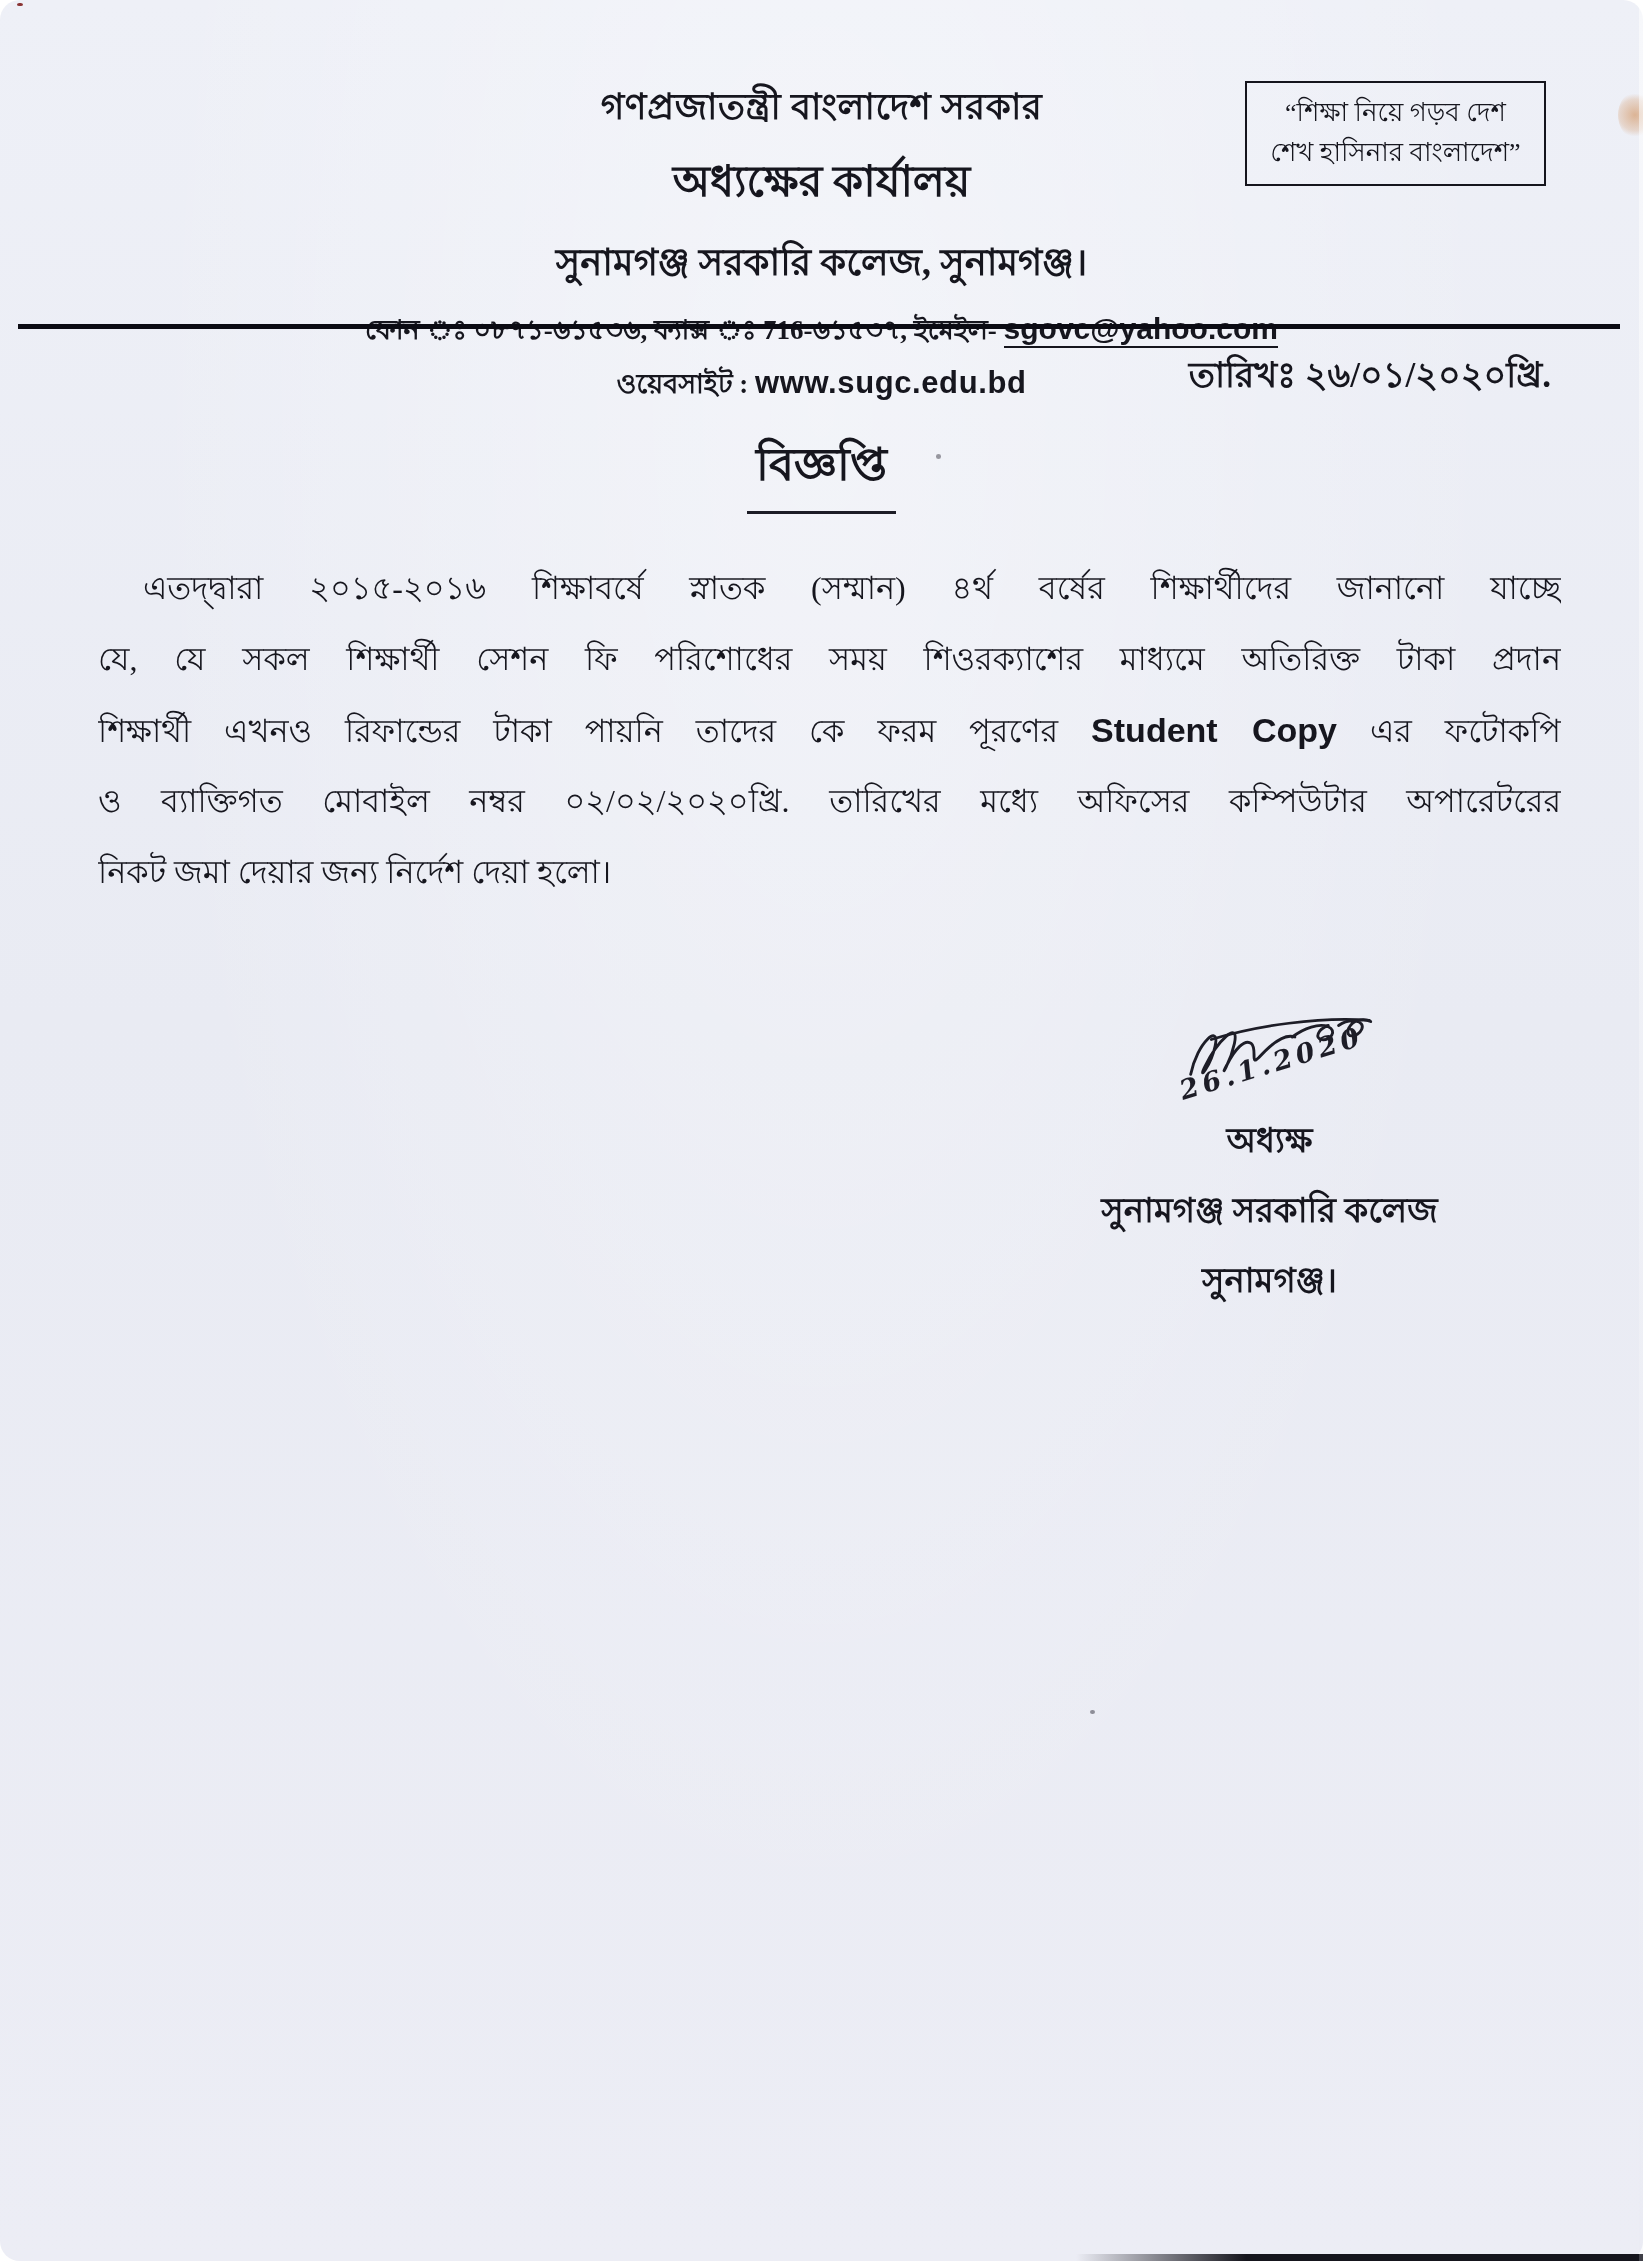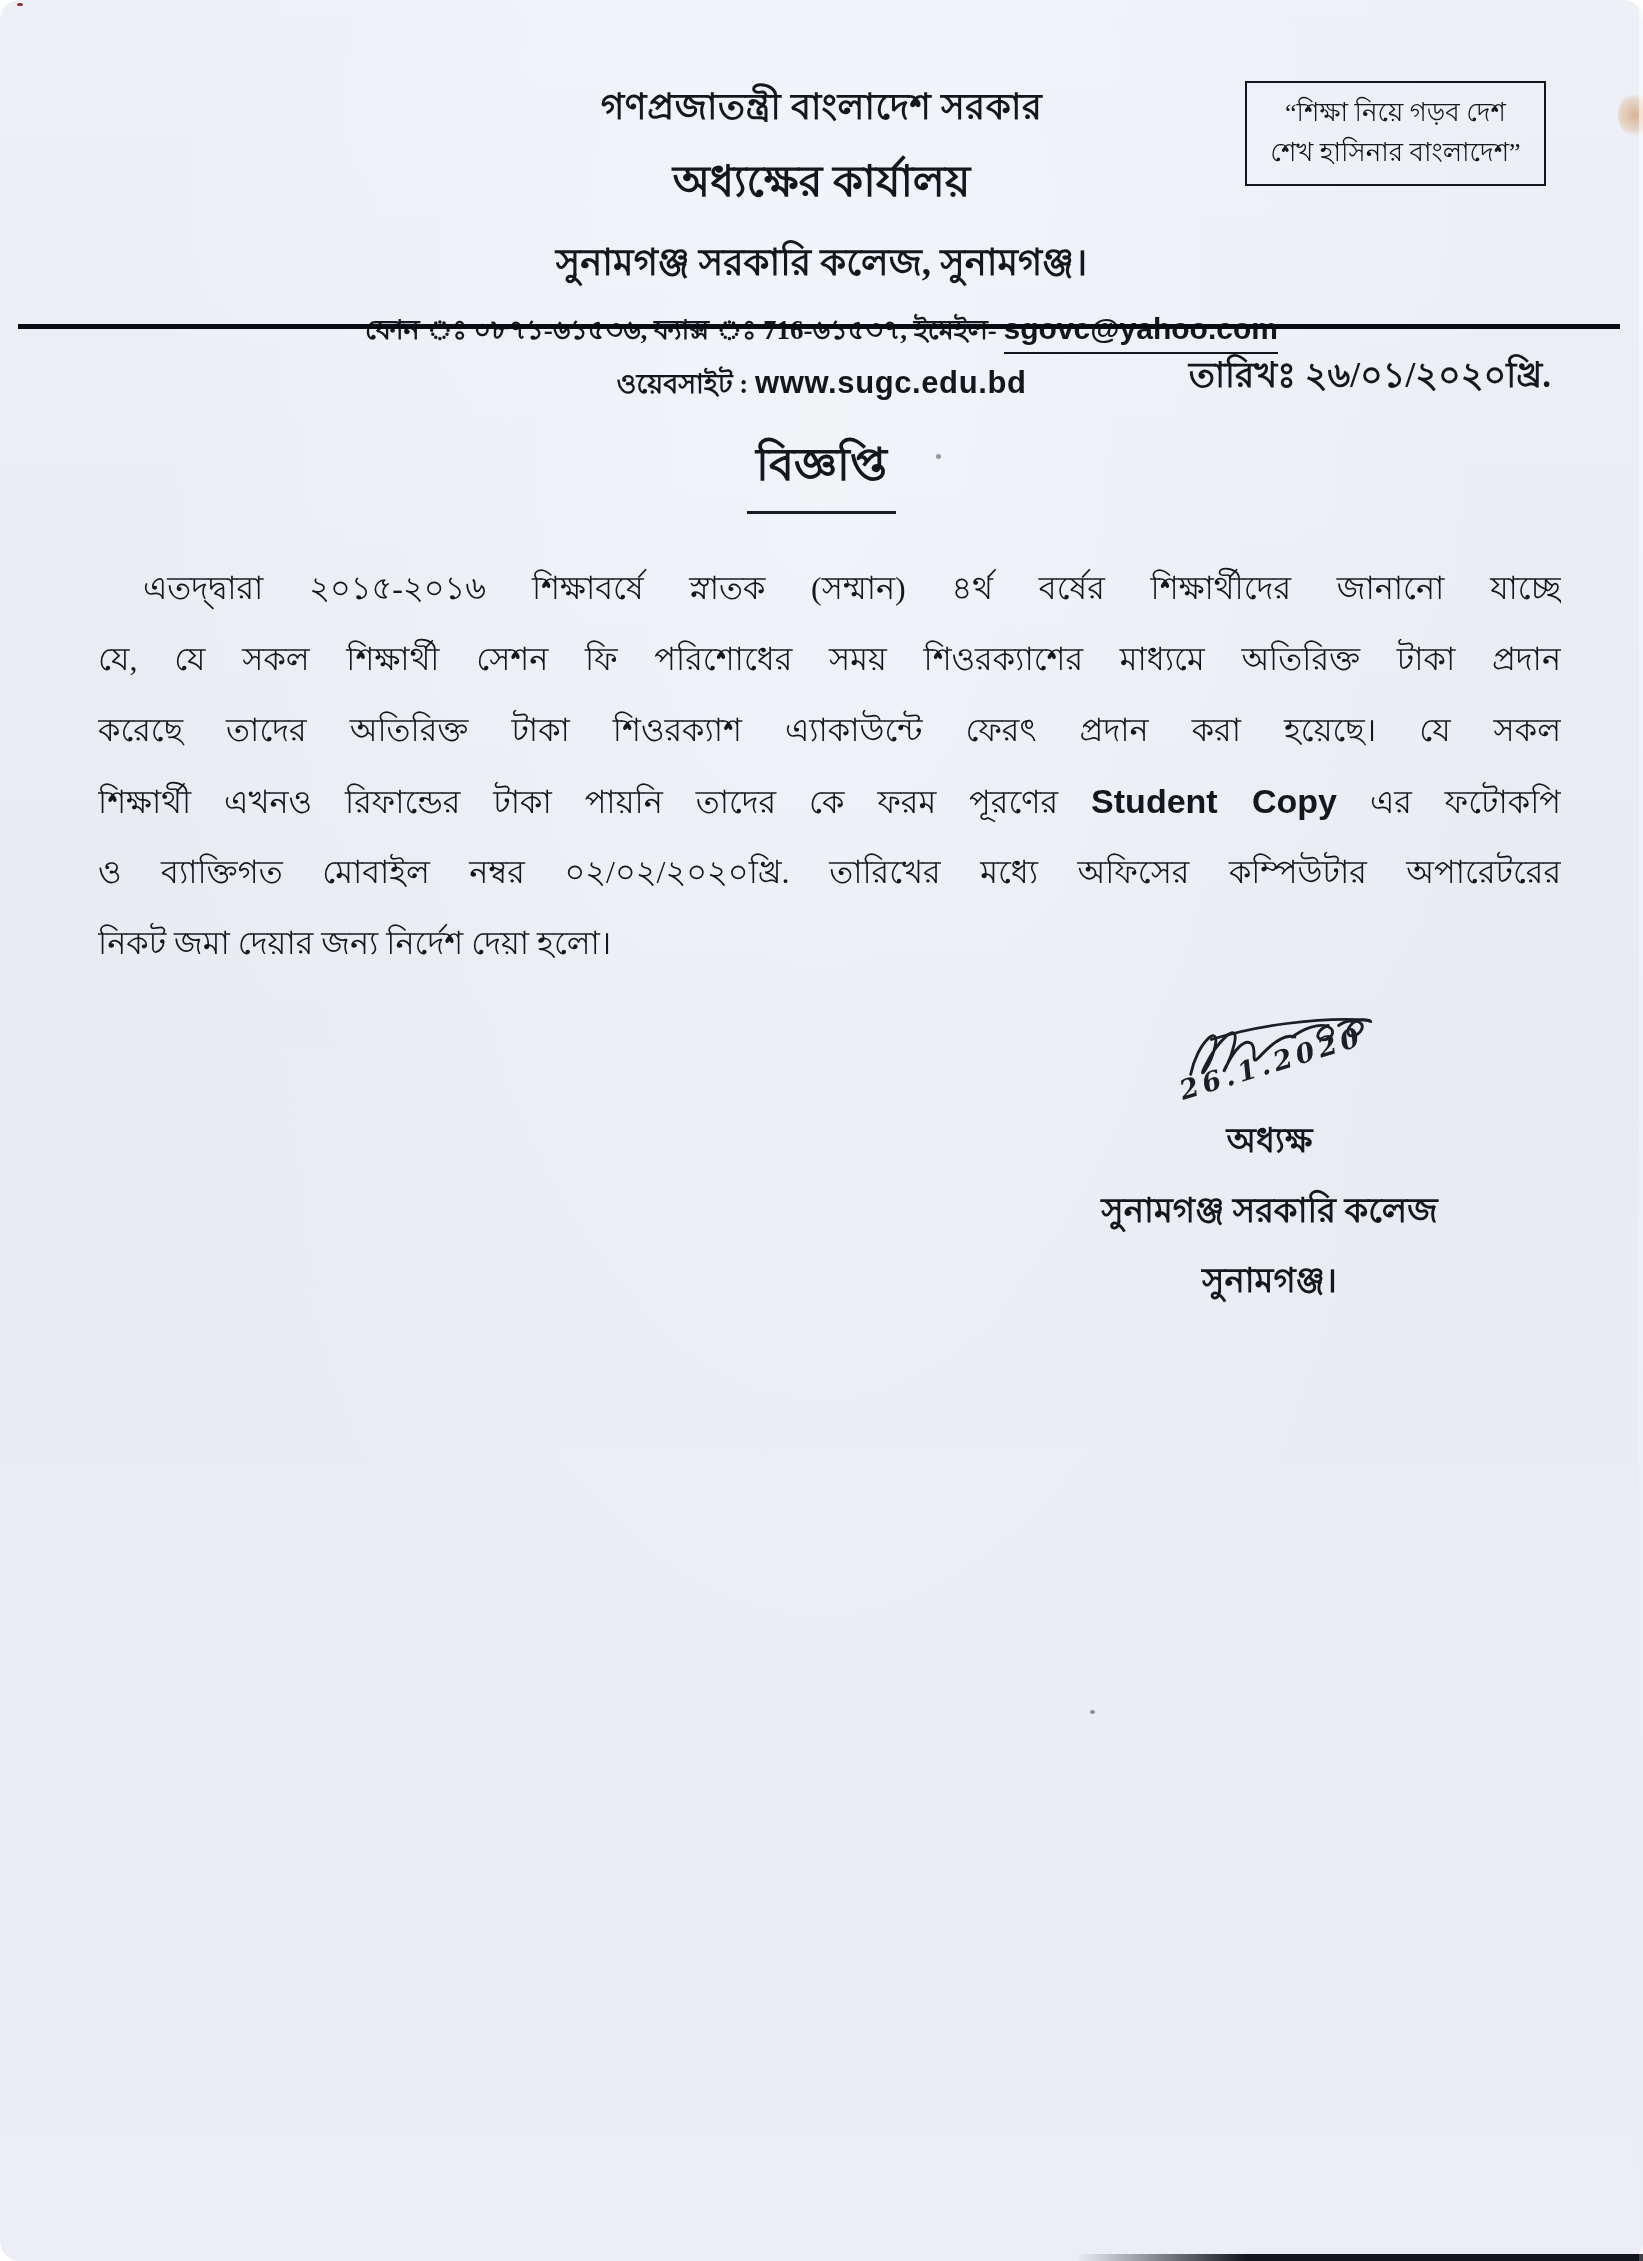--- a/index.html
+++ b/index.html
@@ -22,21 +22,21 @@
     position: absolute; top: 79px; left: 0; width: 100%;
     text-align: center;
   }
   .h-gov   { font-size: 36px; font-weight: bold; letter-spacing: 0.6px; }
   .h-office{ font-size: 43px; font-weight: bold; margin-top: 10.3px; }
   .h-college{ font-size: 37px; font-weight: bold; margin-top: 13px; }
   .h-contact{ font-size: 27px; font-weight: bold; margin-top: 13px; }
   .h-contact .email {
     font-family: "Liberation Sans", sans-serif;
     font-size: 30px; font-weight: bold;
-    border-bottom: 2.6px solid #15151d; padding-bottom: 7px;
+    border-bottom: 2.6px solid #15151d; padding-bottom: 1px;
   }
   .h-site { font-size: 27px; font-weight: bold; margin-top: 9px; }
   .h-site .url {
     font-family: "Liberation Sans", sans-serif;
     font-size: 31px; font-weight: bold; letter-spacing: 0.6px;
   }
   
   .slogan-box {
     position: absolute; top: 81px; right: 97px;
     width: 271px;
@@ -146,21 +146,20 @@
 
   <div class="date-line">তারিখঃ ২৬/০১/২০২০খ্রি.</div>
 
   <div class="title-wrap">
     <span class="ttl">বিজ্ঞপ্তি</span>
   </div>
 
   <div class="body-text">
     <div class="bline first">এতদ্দ্বারা ২০১৫-২০১৬ শিক্ষাবর্ষে স্নাতক (সম্মান) ৪র্থ বর্ষের শিক্ষার্থীদের জানানো যাচ্ছে</div>
     <div class="bline">যে, যে সকল শিক্ষার্থী সেশন ফি পরিশোধের সময় শিওরক্যাশের মাধ্যমে অতিরিক্ত টাকা প্রদান</div>
-    <div class="bline">করেছে তাদের অতিরিক্ত টাকা শিওরক্যাশ এ্যাকাউন্টে ফেরৎ প্রদান করা হয়েছে। যে সকল</div>
     <div class="bline"><span>শিক্ষার্থী এখনও রিফান্ডের টাকা পায়নি তাদের কে ফরম পূরণের </span><span class="en-bold">Student Copy</span><span> এর ফটোকপি</span></div>
     <div class="bline">ও ব্যাক্তিগত মোবাইল নম্বর ০২/০২/২০২০খ্রি. তারিখের মধ্যে অফিসের কম্পিউটার অপারেটরের</div>
     <div class="bline last">নিকট জমা দেয়ার জন্য নির্দেশ দেয়া হলো।</div>
   </div>
 
   <svg class="sig-svg" width="232" height="135" viewBox="0 0 360 210">
     <g fill="none" stroke="#1d1d27" stroke-width="4.5" stroke-linecap="round">
       <path d="M38,128 C48,78 84,48 76,84 C69,116 48,140 60,116 C80,76 114,42 106,80 C99,112 82,136 94,114 C106,90 122,72 132,80 C142,88 130,116 144,102 C162,82 184,64 200,70"></path>
       <path d="M70,74 C140,52 240,38 316,44" stroke-width="4"></path>
       <path d="M196,70 C214,56 238,48 252,54 C266,60 256,76 242,74 C230,72 236,58 252,52"></path>

